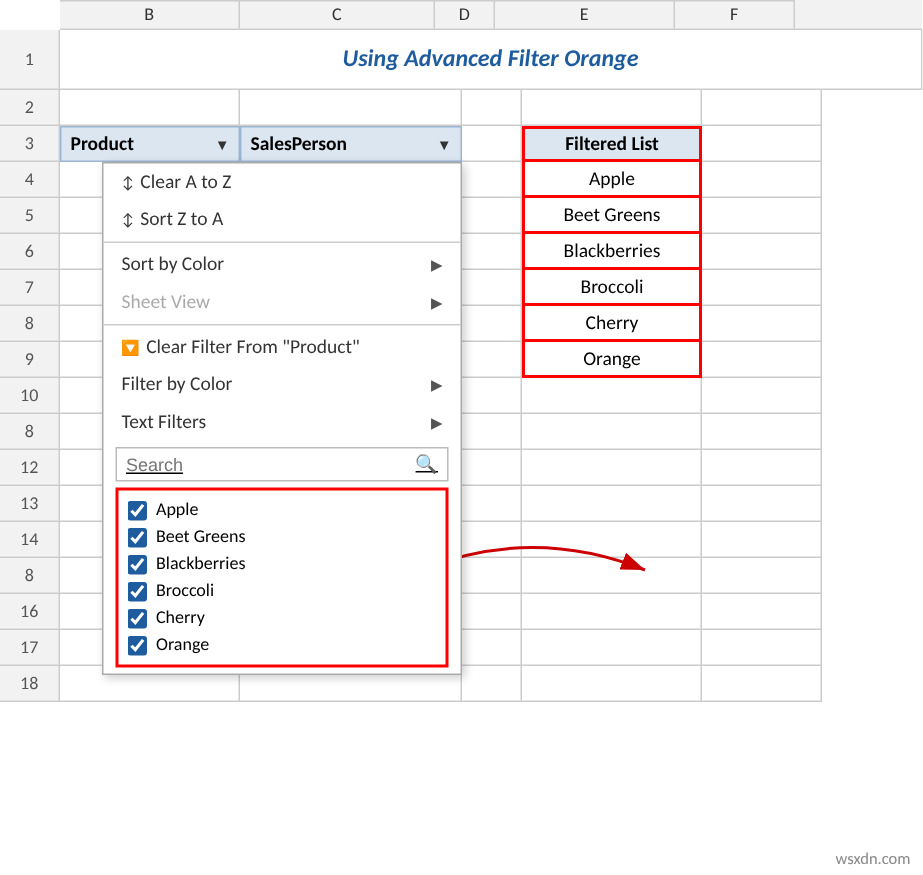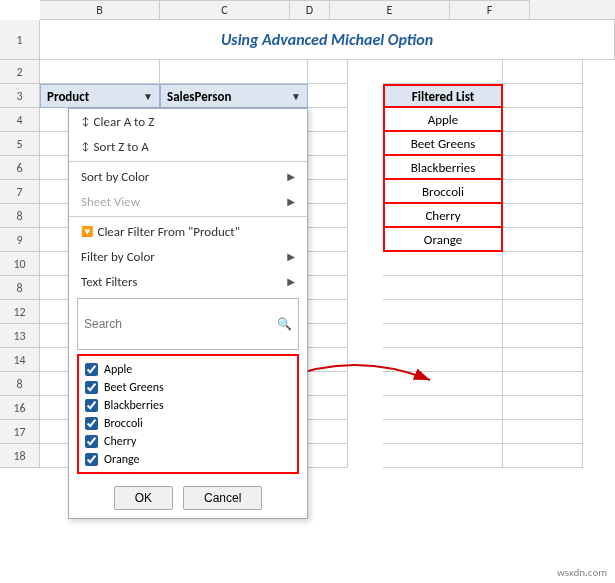--- a/index.html
+++ b/index.html
@@ -79,21 +79,21 @@
       border-bottom: 1px solid #ccc;
       display: flex;
       align-items: center;
       justify-content: center;
       font-size: 12px;
       background: #fff;
     }
     .cell-b { width: 120px; }
     .cell-c { width: 148px; }
     .cell-d { width: 40px; }
-    .cell-e { width: 120px; margin-left: 35px; }
+    .cell-e { width: 120px; }
     .cell-f { width: 80px; }
 
     
     .header-cell {
       background: #dce6f1;
       font-weight: bold;
       font-size: 13px;
       border: 1px solid #9bb5d4;
       display: flex;
       align-items: center;
@@ -147,21 +147,22 @@
       margin: 2px 0;
     }
     .menu-item.disabled { color: #aaa; }
 
     
     .search-box {
       margin: 4px 8px;
       display: flex;
       align-items: center;
       border: 1px solid #bbb;
-      padding: 18px 6px;
+      padding: 3px 6px;
+      text-decoration: underline;
     }
     .search-box input {
       border: none;
       outline: none;
       font-size: 12px;
       width: 100%;
       color: #333;
     }
     .search-box .search-icon { color: #888; font-size: 12px; }
 
@@ -242,21 +243,21 @@
       <div class="row-header">14</div>
       <div class="row-header">8</div>
       <div class="row-header">16</div>
       <div class="row-header">17</div>
       <div class="row-header">18</div>
     </div>
 
     <div class="grid-area">
 
       <div class="title-row">
-        <span>Using Advanced Michael Option</span>
+        <span>Using Advanced Filter Orange</span>
       </div>
 
       <div class="data-row">
         <div class="cell cell-b empty-cell"></div>
         <div class="cell cell-c empty-cell"></div>
         <div class="cell cell-d empty-cell"></div>
         <div class="cell cell-e empty-cell"></div>
         <div class="cell cell-f empty-cell"></div>
       </div>
 
@@ -460,24 +461,20 @@
           <div class="checkbox-item">
             <input type="checkbox" checked="" style="">
             <span>Cherry</span>
           </div>
           <div class="checkbox-item">
             <input type="checkbox" checked="" style="">
             <span>Orange</span>
           </div>
         </div>
 
-        <div class="menu-buttons">
-          <button class="btn">OK</button>
-          <button class="btn">Cancel</button>
-        </div>
       </div>
 
       <svg style="position:absolute; left:210px; top:330px; width:200px; height:60px; pointer-events:none; z-index:6;">
         <defs>
           <marker id="arrowhead" markerWidth="8" markerHeight="6" refX="8" refY="3" orient="auto">
             <polygon points="0 0, 8 3, 0 6" fill="#cc0000"></polygon>
           </marker>
         </defs>
         <path d="M 30 30 C 80 10, 130 10, 180 30" stroke="#cc0000" stroke-width="2" fill="none" marker-end="url(#arrowhead)"></path>
       </svg>

